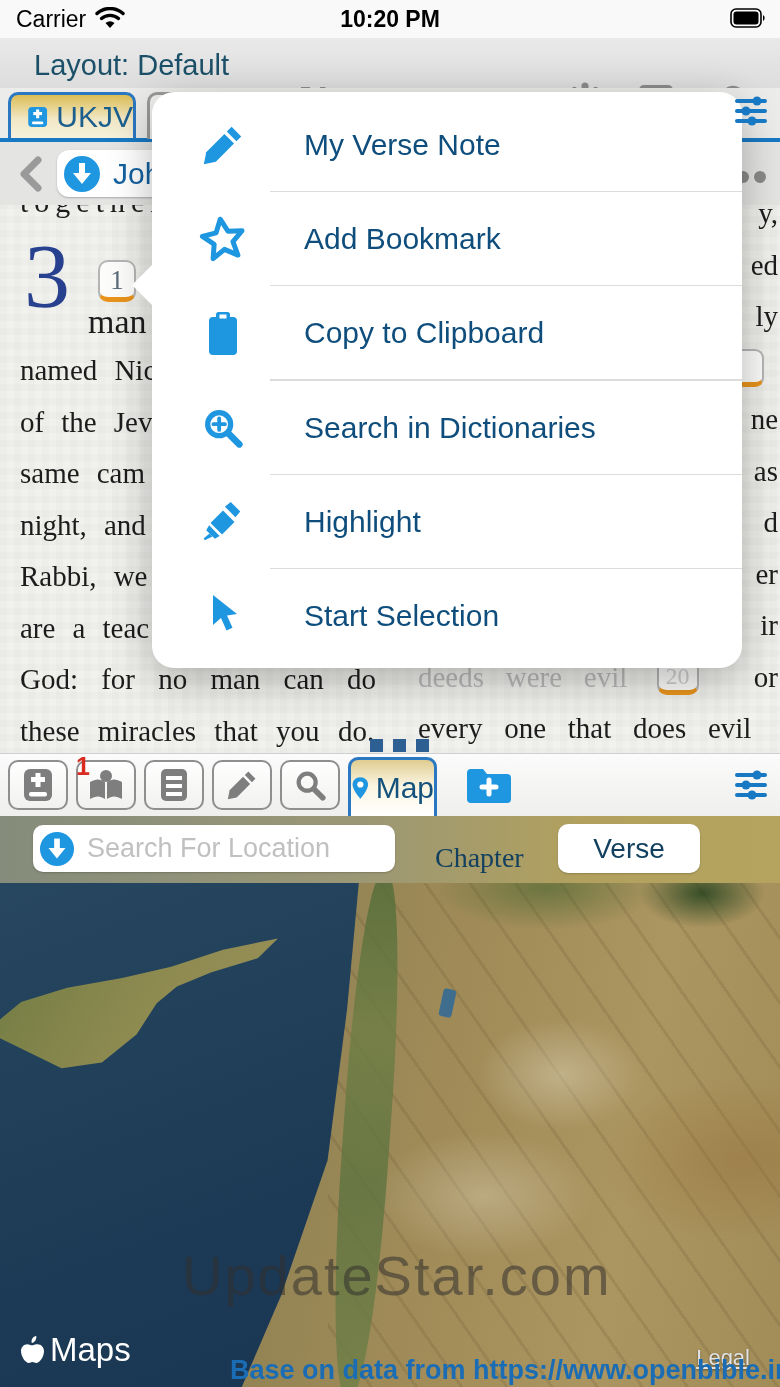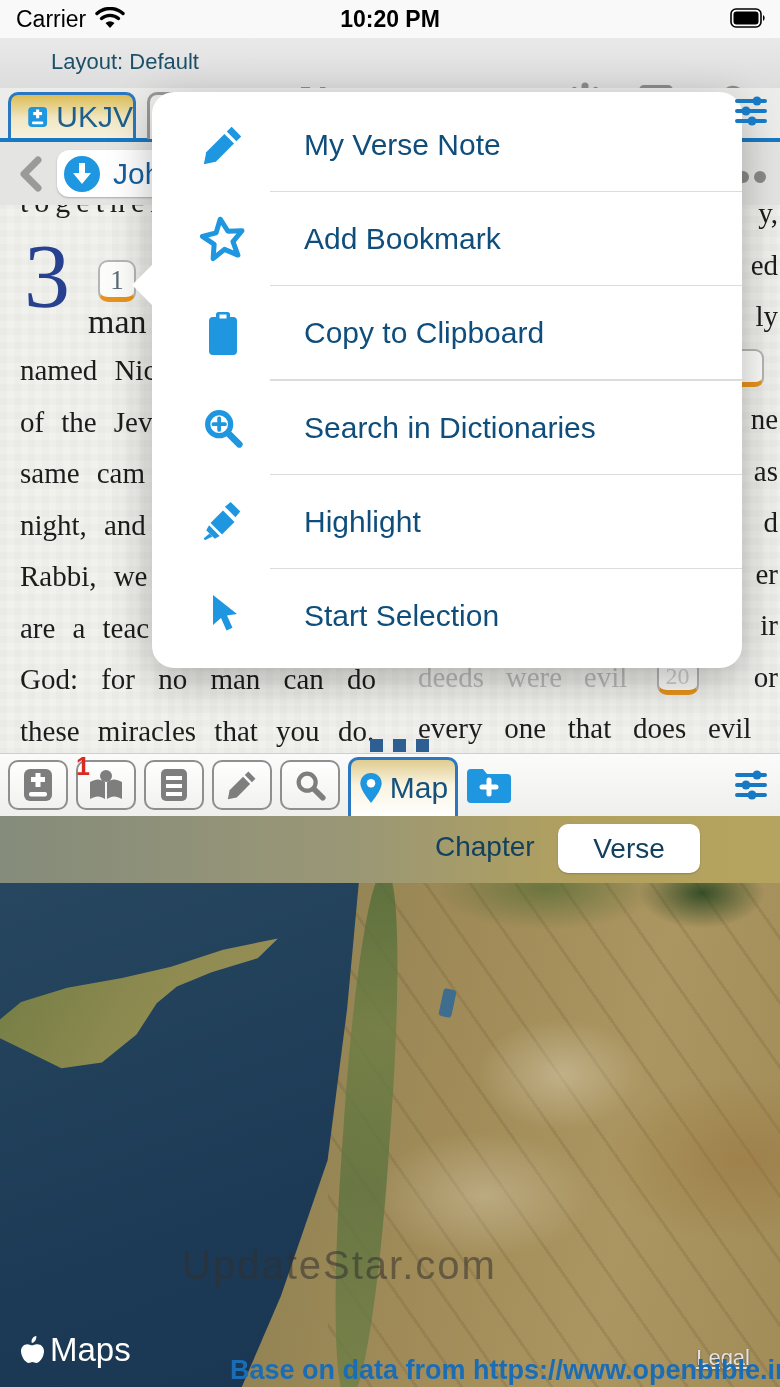--- a/index.html
+++ b/index.html
@@ -8,21 +8,21 @@
   .abs{position:absolute;}
 
   
   .status-bar{left:0;top:0;width:780px;height:38px;background:#f9f9f9;display:flex;align-items:center;}
   .sb-carrier{position:absolute;left:16px;font-size:23px;color:#000;}
   .sb-time{position:absolute;left:0;width:100%;text-align:center;font-size:23px;font-weight:bold;color:#000;}
   .sb-batt{position:absolute;right:14px;top:8px;}
 
   
   .layout-bar{left:0;top:38px;width:780px;height:50px;background:linear-gradient(#e9e9e9,#dddddd);border-bottom:1px solid #c9c9c9;}
-  .lb-label{position:absolute;left:51px;top:11px;font-size:22px;color:#1b5068;}
+  .lb-label{position:absolute;left:34px;top:11px;font-size:29px;color:#1b5068;}
 
   
   .tab-strip{left:0;top:88px;width:780px;height:54px;background:#ececea;}
   .tab-underline{position:absolute;left:0;top:50px;width:780px;height:4px;background:#1779c4;}
   .tab-active{position:absolute;left:8px;top:4px;width:128px;height:46px;border:3px solid #2b78c2;border-bottom:none;
     border-radius:10px 10px 0 0;background:linear-gradient(#dcbd55,#f1e7c4 55%,#f7f1dd);display:flex;align-items:center;gap:8px;padding-left:16px;box-sizing:border-box;z-index:6;}
   .tab-active span{font-size:30px;color:#1c5f8e;}
   .ghost-tab{position:absolute;top:4px;width:58px;height:44px;border:3px solid #9a9a9a;border-bottom:none;border-radius:10px 10px 0 0;background:#f2f2f0;z-index:2;}
 
   
@@ -65,32 +65,32 @@
   .menu-item{flex:1;display:flex;align-items:center;padding-left:46px;}
   .menu-item .mi-ic{width:50px;height:50px;flex:0 0 50px;display:flex;align-items:center;justify-content:center;}
   .menu-item .mi-label{margin-left:56px;font-size:30px;color:#0f4e7c;}
   .msep{height:0;border-top:1px solid #dcdcdc;margin-left:118px;}
 
   
   .bottom-toolbar{left:0;top:753px;width:780px;height:62px;background:linear-gradient(#fbfbfb,#efefed);border-top:1px solid #cfcfcf;z-index:70;}
   .btab{position:absolute;top:6px;width:60px;height:50px;border:2.5px solid #8f8f8f;border-radius:10px;
     background:linear-gradient(#ffffff,#f1f1ef);display:flex;align-items:center;justify-content:center;box-sizing:border-box;}
   .btab-badge{position:absolute;left:76px;top:-2px;color:#d92b20;font-size:25px;font-weight:bold;z-index:5;}
-  .map-tab{position:absolute;left:348px;top:3px;width:110px;height:59px;border:3px solid #2b78c2;border-bottom:none;
+  .map-tab{position:absolute;left:348px;top:3px;width:89px;height:59px;border:3px solid #2b78c2;border-bottom:none;
     border-radius:10px 10px 0 0;background:linear-gradient(#e0cc90,#faf4e0 45%,#ffffff);display:flex;align-items:center;
     justify-content:center;gap:6px;box-sizing:border-box;}
   .map-tab span{font-size:30px;color:#14527d;}
 
   
   .map-bar{left:0;top:815px;width:780px;height:68px;background:linear-gradient(90deg,#858c7b,#9a9776 45%,#b2a15e 75%,#b5a45f);z-index:65;}
   .search-field{position:absolute;left:33px;top:10px;width:362px;height:47px;background:#fff;border-radius:10px;
     display:flex;align-items:center;gap:10px;padding-left:6px;box-sizing:border-box;box-shadow:0 1px 2px rgba(0,0,0,.2);}
   .search-field input{border:none;outline:none;font-size:27px;color:#444;width:280px;font-family:"Liberation Sans",sans-serif;background:transparent;}
   .search-field input::placeholder{color:#c0c0c0;}
-  .chapter-btn{position:absolute;left:435px;top:16px;font-size:28px;color:#12405e;}
+  .chapter-btn{position:absolute;left:435px;top:27px;font-size:28px;color:#12405e;font-family:Liberation Serif, serif;}
   .verse-btn{position:absolute;left:558px;top:9px;width:142px;height:49px;background:#fff;border-radius:10px;
     display:flex;align-items:center;justify-content:center;font-size:28px;color:#12405e;box-shadow:0 1px 2px rgba(0,0,0,.2);}
 
   
   .map{left:0;top:883px;width:780px;height:504px;overflow:hidden;
     background:linear-gradient(100deg,#7d764b 0%,#8d8052 30%,#a08b58 55%,#ab9560 78%,#a28d59 100%);}
   .map-texture{position:absolute;right:0;top:0;width:58%;height:100%;opacity:.5;
     background:repeating-linear-gradient(55deg,transparent 0 34px,rgba(70,50,25,.25) 34px 37px);}
   .map-patches{position:absolute;inset:0;
     background:
@@ -100,21 +100,21 @@
       radial-gradient(160px 90px at 62% 62%, rgba(222,210,185,.4), transparent 70%),
       radial-gradient(200px 120px at 95% 55%, rgba(150,110,55,.45), transparent 70%);}
   .sea{position:absolute;inset:0;background:linear-gradient(160deg,#27465f,#1c3a55 55%,#173250);
     clip-path:polygon(0 0,46% 0,44.5% 25%,42% 55%,36% 82%,31% 100%,0 100%);}
   .coast-ridge{position:absolute;left:44%;top:-2%;width:6%;height:104%;transform:rotate(4deg);
     background:linear-gradient(180deg,#4f6b38,#6d7d43 30%,#5d7340 60%,#6f7f46);opacity:.8;border-radius:45%;}
   .cyprus{position:absolute;left:-1%;top:11%;width:37%;height:28%;
     background:linear-gradient(120deg,#6f7b42,#8d8a50 50%,#9b915a);
     clip-path:polygon(0 62%,10% 45%,26% 35%,45% 28%,62% 20%,80% 8%,99% 0,92% 14%,76% 24%,64% 34%,57% 46%,50% 68%,38% 88%,24% 92%,10% 78%,2% 70%);}
   .lake{position:absolute;left:56.5%;top:21%;width:13px;height:28px;background:#3f6d8e;border-radius:3px;transform:rotate(12deg);}
-  .watermark{position:absolute;left:182px;top:360px;font-size:40px;color:rgba(50,48,45,.55);letter-spacing:2px;}
+  .watermark{position:absolute;left:182px;top:360px;font-size:56px;color:rgba(50,48,45,.55);letter-spacing:2px;}
   .maps-logo{position:absolute;left:20px;top:448px;display:flex;align-items:center;gap:4px;color:#fff;font-size:33px;}
   .legal-link{position:absolute;right:30px;top:462px;color:#e3e3e3;font-size:22px;text-decoration:underline;text-shadow:0 1px 2px rgba(0,0,0,.5);}
   .map-attr{position:absolute;left:230px;top:472px;font-size:27px;font-weight:bold;color:#1a6db5;white-space:nowrap;}
 </style>
 </head>
 <body>
 
 <div class="screen">
 
   <div class="abs status-bar">
@@ -389,20 +389,28 @@
       <g stroke="#1779c4" stroke-width="4" stroke-linecap="round">
         <path d="M4 6 h28 M4 16 h28 M4 26 h28"></path>
       </g>
       <circle cx="24" cy="6" r="4.5" fill="#1779c4"></circle>
       <circle cx="13" cy="16" r="4.5" fill="#1779c4"></circle>
       <circle cx="19" cy="26" r="4.5" fill="#1779c4"></circle>
     </svg>
   </div>
 
   <div class="abs map-bar">
+    <div class="search-field">
+      <svg width="36" height="36" viewBox="0 0 38 38">
+        <circle cx="19" cy="19" r="18" fill="#1e96e0"></circle>
+        <rect x="16" y="8" width="6" height="12" fill="#fff"></rect>
+        <path d="M10 18 h18 l-9 11 z" fill="#fff"></path>
+      </svg>
+      <input type="text" placeholder="Search For Location" style="">
+    </div>
     <span class="chapter-btn">Chapter</span>
     <div class="verse-btn">Verse</div>
   </div>
 
   <div class="abs map">
     <div class="map-texture"></div>
     <div class="map-patches"></div>
     <div class="coast-ridge"></div>
     <div class="sea"></div>
     <div class="cyprus"></div>

